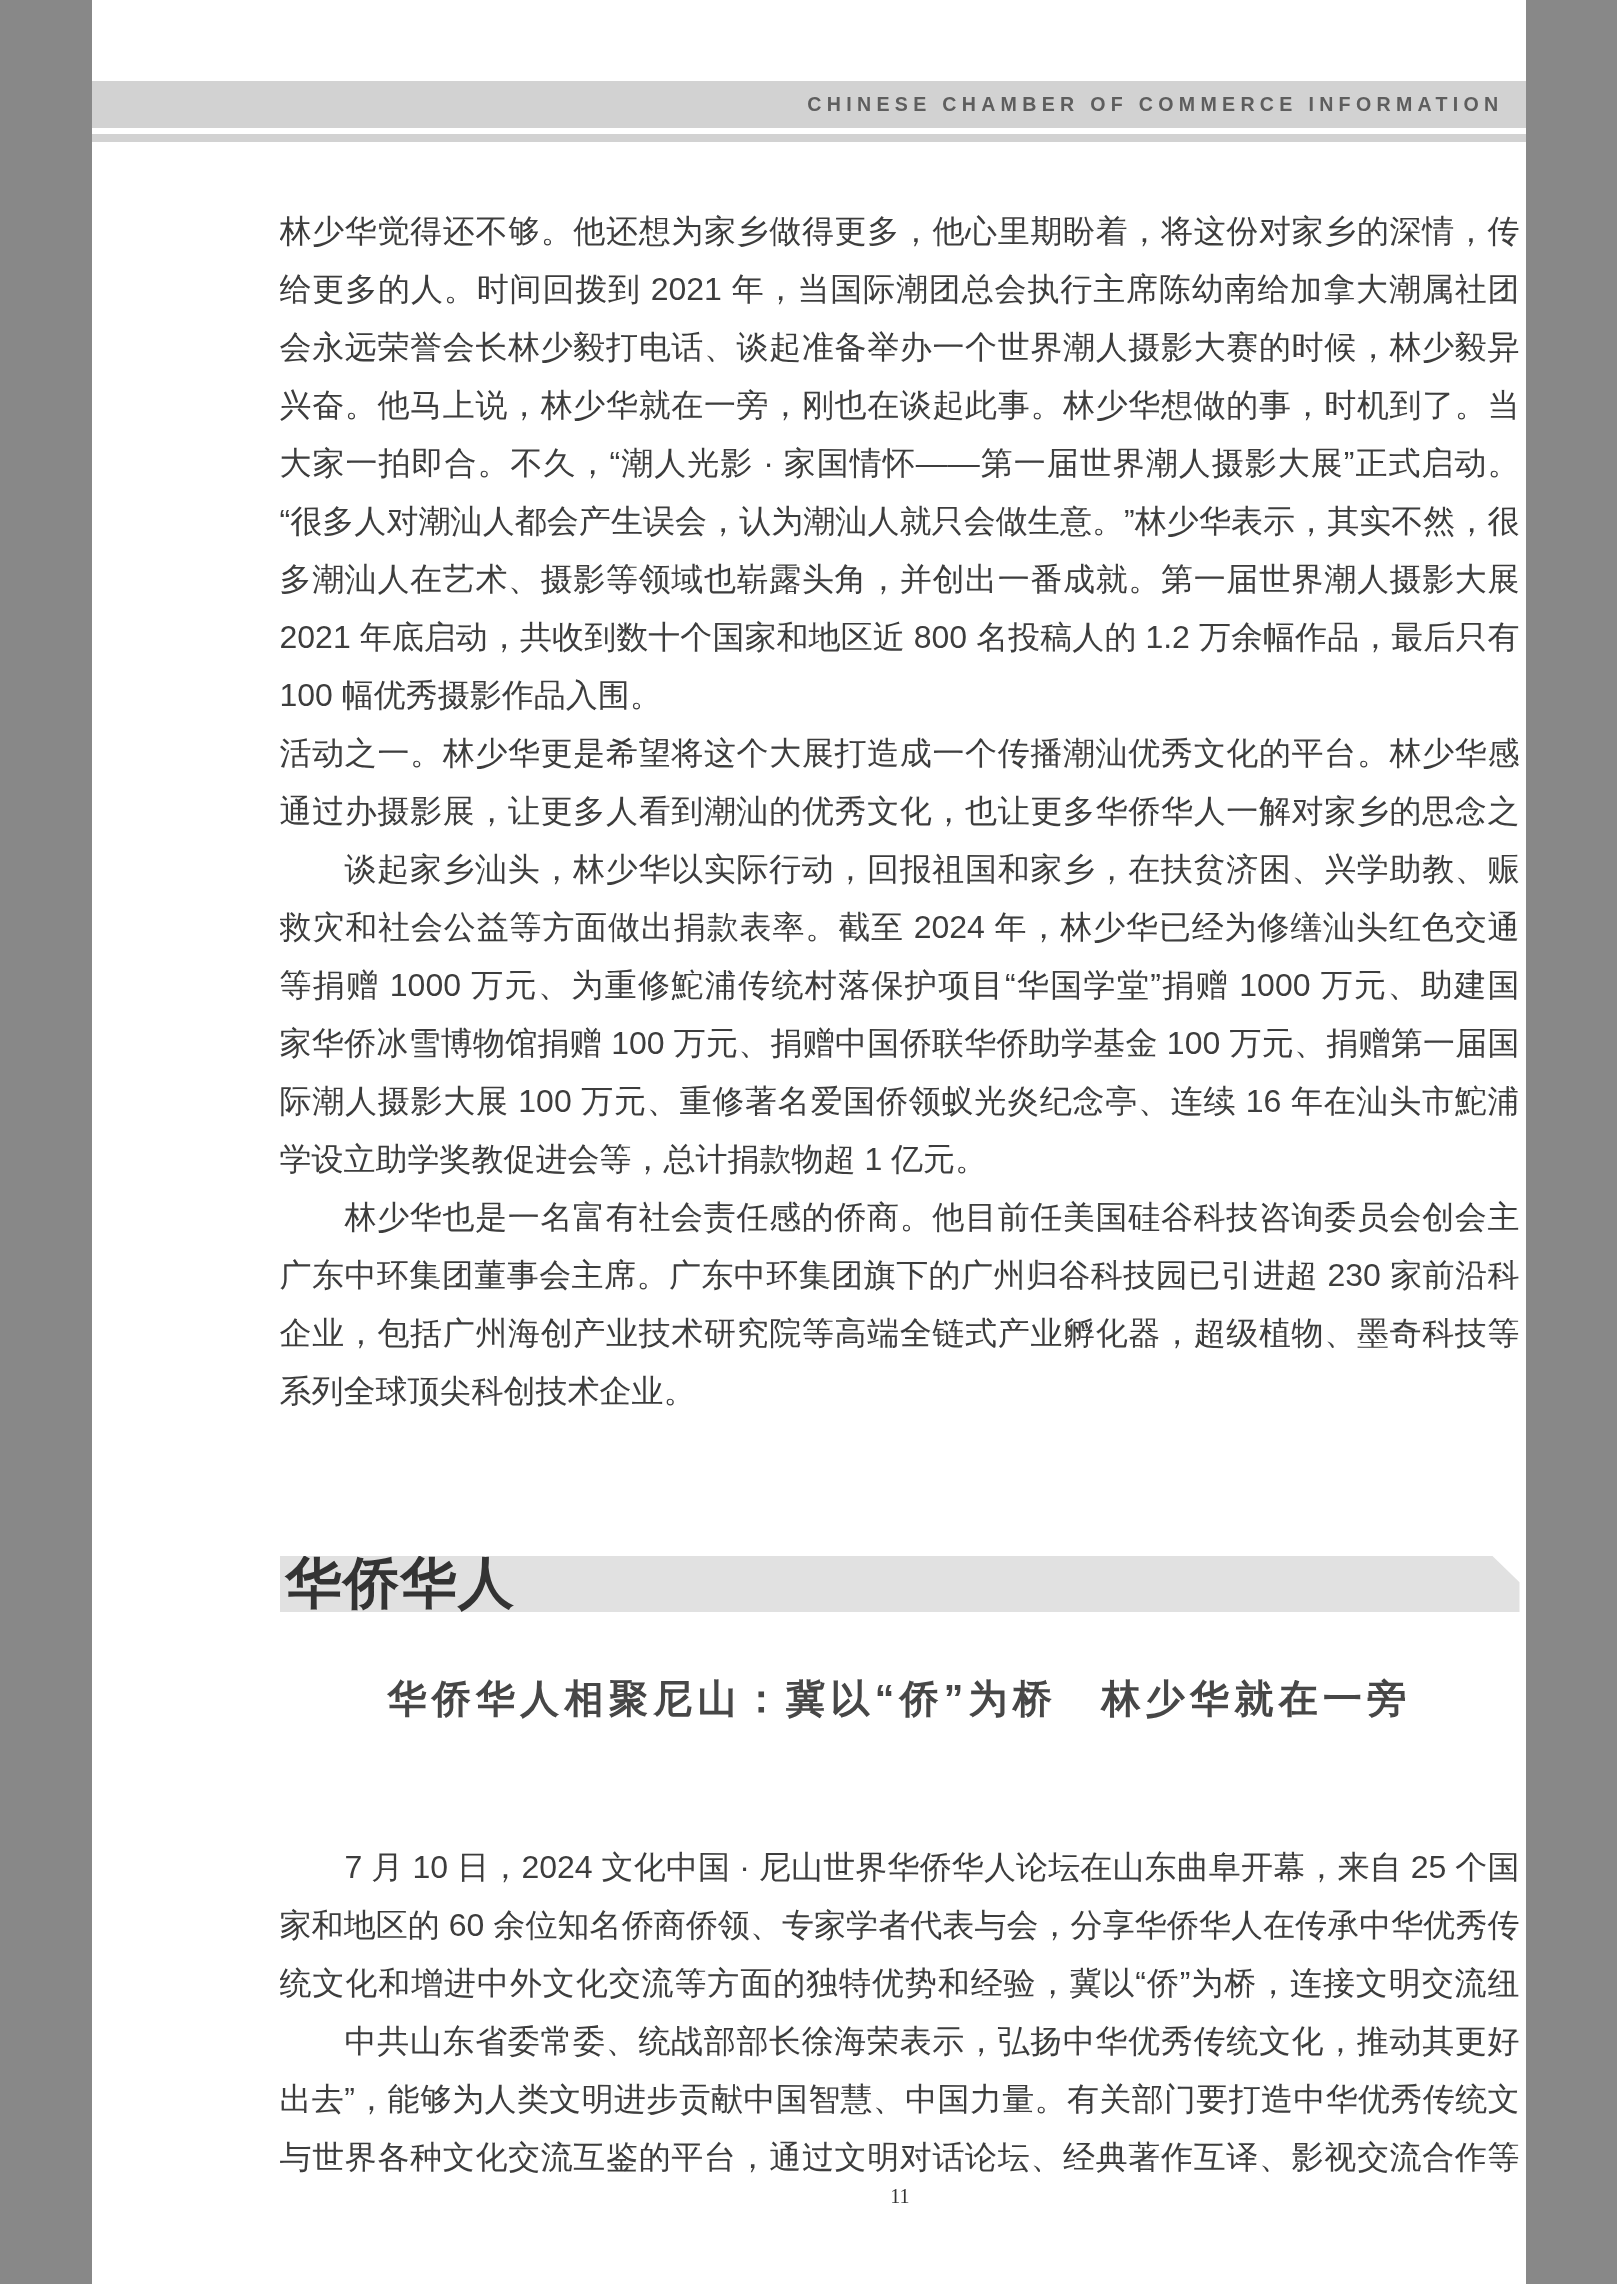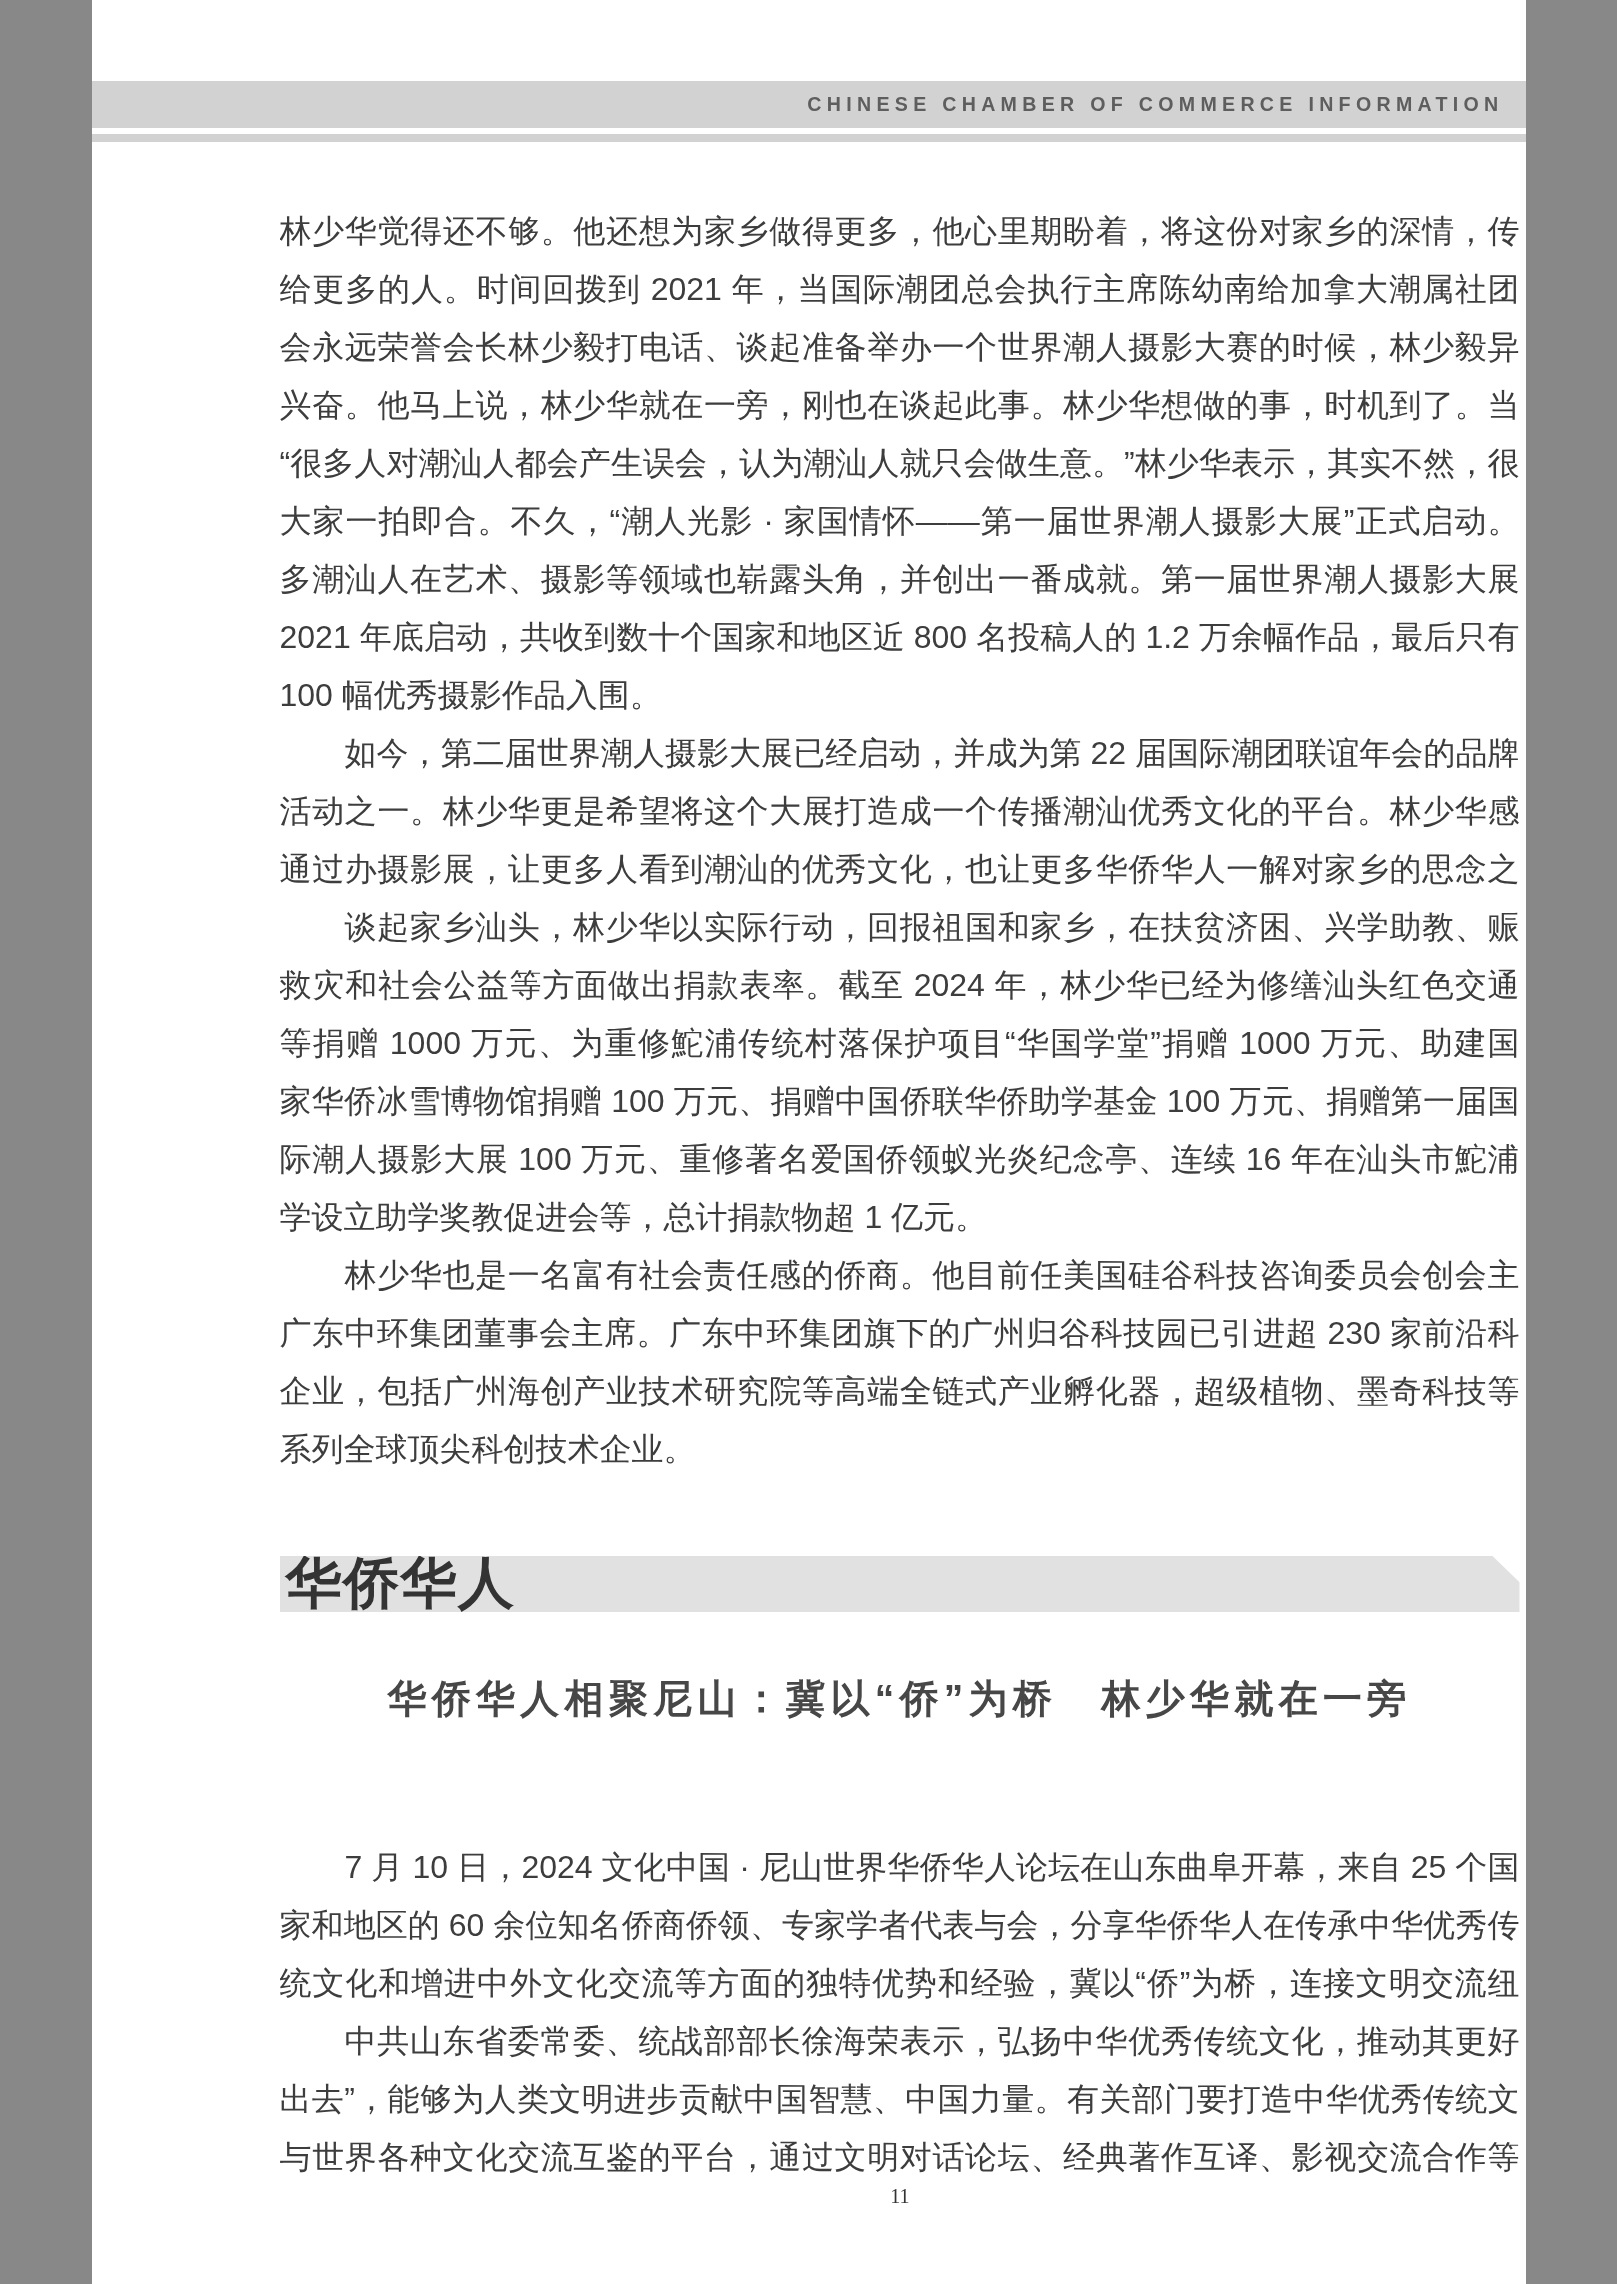--- a/index.html
+++ b/index.html
@@ -81,26 +81,25 @@
   <div class="header-bar">
     <span class="banner-text">CHINESE CHAMBER OF COMMERCE INFORMATION</span>
   </div>
   <div class="header-rule"></div>
 
   <div class="textcol body1">
       <div class="tline just">林少华觉得还不够。他还想为家乡做得更多，他心里期盼着，将这份对家乡的深情，传递</div>
       <div class="tline just">给更多的人。时间回拨到 2021 年，当国际潮团总会执行主席陈幼南给加拿大潮属社团总</div>
       <div class="tline just">会永远荣誉会长林少毅打电话、谈起准备举办一个世界潮人摄影大赛的时候，林少毅异常</div>
       <div class="tline just">兴奋。他马上说，林少华就在一旁，刚也在谈起此事。林少华想做的事，时机到了。当下</div>
+      <div class="tline just">大家一拍即合。不久，“潮人光影 · 家国情怀——第一届世界潮人摄影大展”正式启动。</div>
       <div class="tline just">“很多人对潮汕人都会产生误会，认为潮汕人就只会做生意。”林少华表示，其实不然，很</div>
-      <div class="tline just">大家一拍即合。不久，“潮人光影 · 家国情怀——第一届世界潮人摄影大展”正式启动。</div>
       <div class="tline just">多潮汕人在艺术、摄影等领域也崭露头角，并创出一番成就。第一届世界潮人摄影大展于</div>
       <div class="tline just">2021 年底启动，共收到数十个国家和地区近 800 名投稿人的 1.2 万余幅作品，最后只有</div>
       <div class="tline">100 幅优秀摄影作品入围。</div>
-      <div class="tline just indent">如今，第二届世界潮人摄影大展已经启动，并成为第 22 届国际潮团联谊年会的品牌</div>
       <div class="tline just">活动之一。林少华更是希望将这个大展打造成一个传播潮汕优秀文化的平台。林少华感叹，</div>
       <div class="tline just">通过办摄影展，让更多人看到潮汕的优秀文化，也让更多华侨华人一解对家乡的思念之苦。</div>
       <div class="tline just indent">谈起家乡汕头，林少华以实际行动，回报祖国和家乡，在扶贫济困、兴学助教、赈灾</div>
       <div class="tline just">救灾和社会公益等方面做出捐款表率。截至 2024 年，林少华已经为修缮汕头红色交通站</div>
       <div class="tline just">等捐赠 1000 万元、为重修鮀浦传统村落保护项目“华国学堂”捐赠 1000 万元、助建国</div>
       <div class="tline just">家华侨冰雪博物馆捐赠 100 万元、捐赠中国侨联华侨助学基金 100 万元、捐赠第一届国</div>
       <div class="tline just">际潮人摄影大展 100 万元、重修著名爱国侨领蚁光炎纪念亭、连续 16 年在汕头市鮀浦中</div>
       <div class="tline">学设立助学奖教促进会等，总计捐款物超 1 亿元。</div>
       <div class="tline just indent">林少华也是一名富有社会责任感的侨商。他目前任美国硅谷科技咨询委员会创会主席、</div>
       <div class="tline just">广东中环集团董事会主席。广东中环集团旗下的广州归谷科技园已引进超 230 家前沿科技</div>

